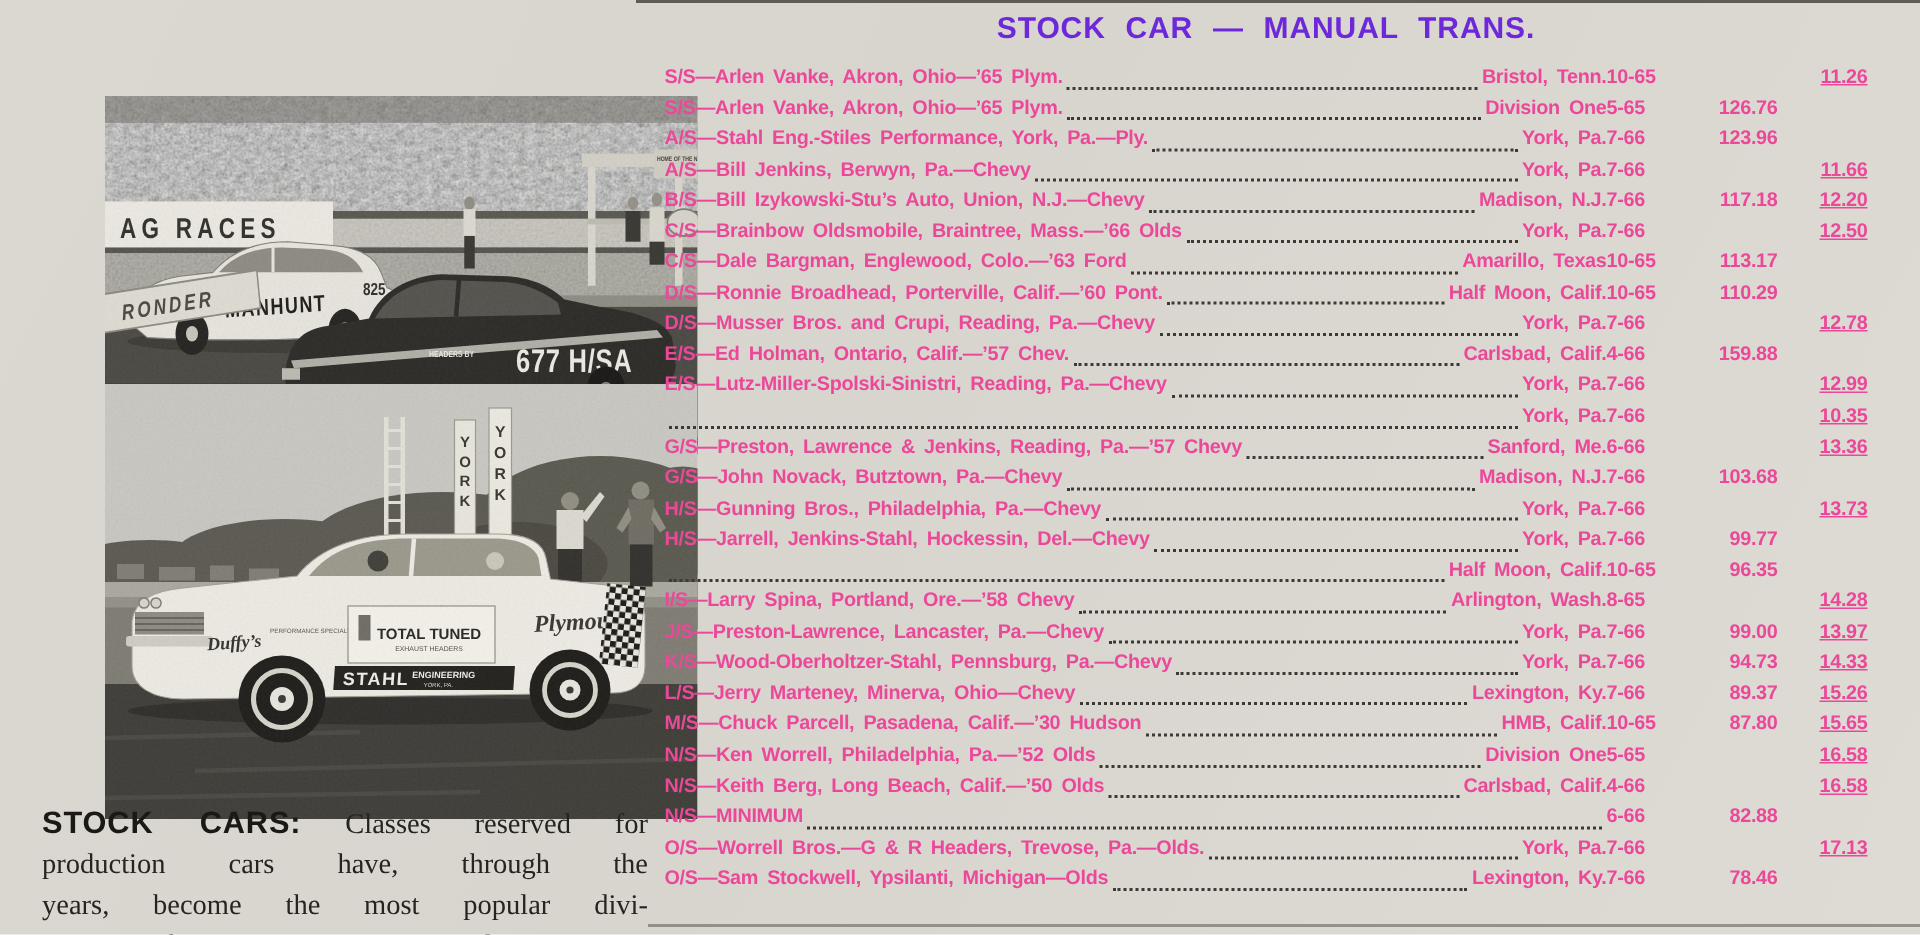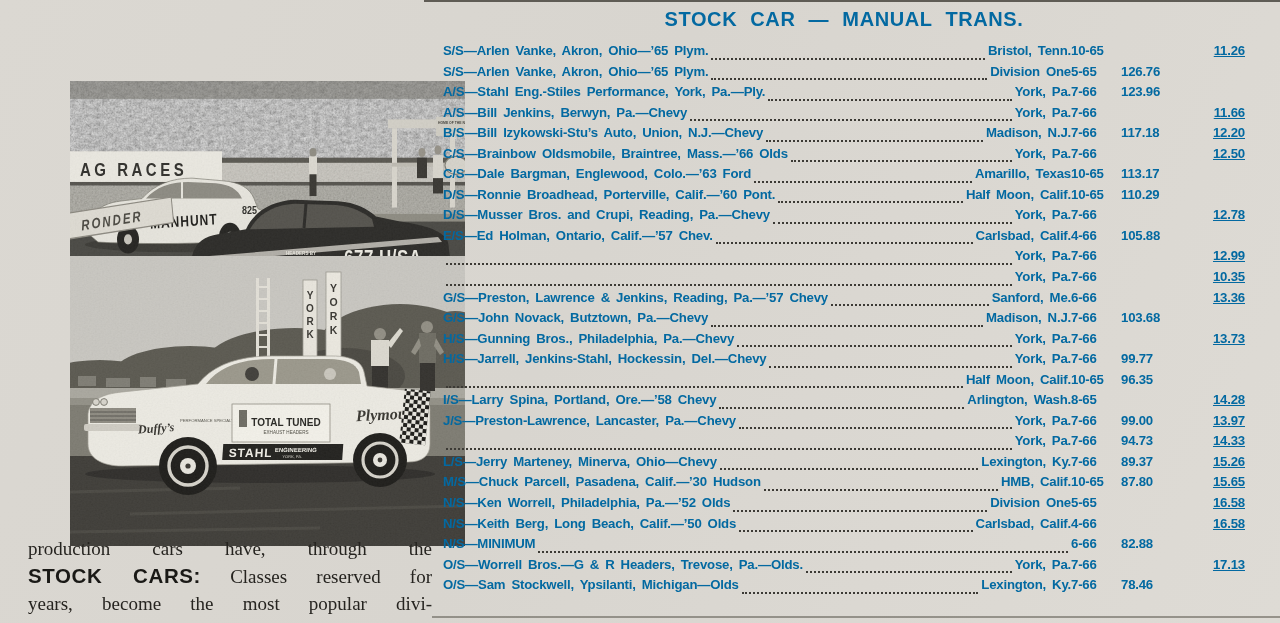--- a/index.html
+++ b/index.html
@@ -6,44 +6,44 @@
   body{
     width:1280px;height:623px;overflow:hidden;position:relative;
     background:linear-gradient(115deg,#dbd8d2 0%,#d8d5cf 45%,#dedbd5 100%);
     font-family:"Liberation Sans",sans-serif;color:#21201c;
   }
   .edge-top{position:absolute;left:424px;top:0;width:856px;height:2px;background:#49463f;opacity:.85;}
   .edge-bottom{position:absolute;left:432px;top:616px;width:848px;height:2px;background:#6e6b63;opacity:.65;}
 
   
   .photo{position:absolute;left:30px;display:block;}
-  #photo1{top:65px;width:395px;height:239px;}
+  #photo1{top:48px;width:395px;height:239px;}
   #photo2{top:240px;width:395px;height:290px;}
   .photo svg{display:block;width:100%;height:100%;}
 
   
   .caption{position:absolute;left:28px;top:535px;width:404px;
     font-family:"Liberation Serif",serif;font-size:19px;line-height:27px;color:#262420;}
   .cap-line{text-align:justify;text-align-last:justify;white-space:normal;}
   .cap-lead{font-family:"Liberation Sans",sans-serif;font-weight:bold;font-size:20.5px;
     letter-spacing:.6px;color:#1a1916;}
 
   
   .right-col{position:absolute;left:443px;top:8px;width:802px;}
   .title{margin:0 0 12px;text-align:center;font-size:20px;font-weight:bold;
-    letter-spacing:.6px;word-spacing:7px;color:#0369a1;}
+    letter-spacing:.6px;word-spacing:7px;color:#6d28d9;}
   #rows{width:100%;}
   .trow{display:flex;align-items:baseline;height:20.55px;font-size:13.2px;font-weight:bold;
-    color:#0369a1;letter-spacing:-0.2px;word-spacing:2.6px;white-space:nowrap;}
+    color:#ec4899;letter-spacing:-0.2px;word-spacing:2.6px;white-space:nowrap;}
   .entry{flex:0 0 auto;}
   .leader{flex:1 1 auto;min-width:10px;border-bottom:2px dotted #3c3a35;
     align-self:flex-end;margin:0 3px 4px 3px;}
   .loc{flex:0 0 auto;}
   .datec{flex:0 0 50px;text-align:left;}
-  .speedc{flex:0 0 64px;}
+  .speedc{flex:0 0 64px;text-align:right;}
   .etc{flex:0 0 60px;text-align:right;text-decoration:underline;}
 </style>
 </head>
 <body>
 
 <div class="edge-top"></div>
 <div class="edge-bottom"></div>
 
 <figure class="photo" id="photo1">
 <svg viewBox="0 0 395 187" preserveAspectRatio="none">
@@ -252,25 +252,25 @@
     <circle cx="300" cy="112" r="27" fill="#181714"></circle>
     <circle cx="300" cy="112" r="17" fill="none" stroke="#d6d3ca" stroke-width="3.2"></circle>
     <circle cx="300" cy="112" r="7" fill="#e8e6de"></circle>
         <circle cx="300" cy="112" r="2.4" fill="#35332e"></circle>
   </g>
   <rect width="395" height="290" filter="url(#noiseFine)" opacity="0.07"></rect>
 </svg>
 </figure>
 
 <div class="caption">
-  <div class="cap-line">production cars have, through the</div>
   <div class="cap-line">
     <span class="cap-lead">STOCK CARS:</span>
     <span>Classes reserved for</span>
   </div>
+  <div class="cap-line">production cars have, through the</div>
   <div class="cap-line">years, become the most popular divi-</div>
   <div class="cap-line">sions of competition in drag racing</div>
 </div>
 
 <main class="right-col">
   <h1 class="title">STOCK CAR — MANUAL TRANS.</h1>
   <div id="rows">
       <div class="trow">
         <span class="entry">S/S—Arlen Vanke, Akron, Ohio—’65 Plym.</span>
         <span class="leader"></span>
@@ -341,24 +341,25 @@
         <span class="loc">York, Pa.</span>
         <span class="datec">7-66</span>
         <span class="speedc"></span>
         <span class="etc">12.78</span>
       </div>
       <div class="trow">
         <span class="entry">E/S—Ed Holman, Ontario, Calif.—’57 Chev.</span>
         <span class="leader"></span>
         <span class="loc">Carlsbad, Calif.</span>
         <span class="datec">4-66</span>
-        <span class="speedc">105.88</span>
-        <span class="etc"></span>
-      </div>
-      <div class="trow">
+        <span class="speedc">159.88</span>
+        <span class="etc"></span>
+      </div>
+      <div class="trow">
+        <span class="entry">E/S—Lutz-Miller-Spolski-Sinistri, Reading, Pa.—Chevy</span>
         <span class="leader"></span>
         <span class="loc">York, Pa.</span>
         <span class="datec">7-66</span>
         <span class="speedc"></span>
         <span class="etc">12.99</span>
       </div>
       <div class="trow">
         <span class="leader"></span>
         <span class="loc">York, Pa.</span>
         <span class="datec">7-66</span>
@@ -414,20 +415,21 @@
       </div>
       <div class="trow">
         <span class="entry">J/S—Preston-Lawrence, Lancaster, Pa.—Chevy</span>
         <span class="leader"></span>
         <span class="loc">York, Pa.</span>
         <span class="datec">7-66</span>
         <span class="speedc">99.00</span>
         <span class="etc">13.97</span>
       </div>
       <div class="trow">
+        <span class="entry">K/S—Wood-Oberholtzer-Stahl, Pennsburg, Pa.—Chevy</span>
         <span class="leader"></span>
         <span class="loc">York, Pa.</span>
         <span class="datec">7-66</span>
         <span class="speedc">94.73</span>
         <span class="etc">14.33</span>
       </div>
       <div class="trow">
         <span class="entry">L/S—Jerry Marteney, Minerva, Ohio—Chevy</span>
         <span class="leader"></span>
         <span class="loc">Lexington, Ky.</span>

